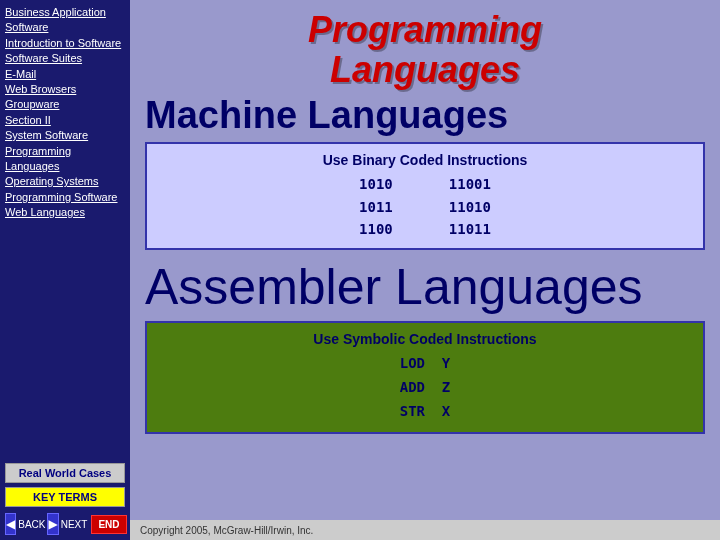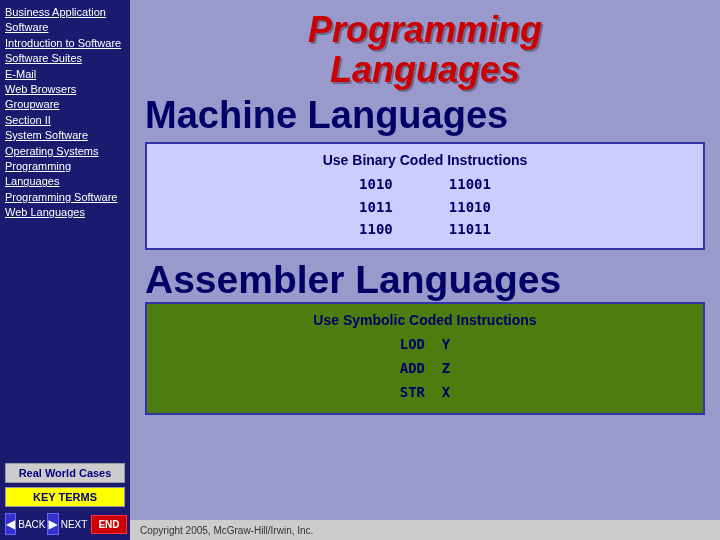--- a/index.html
+++ b/index.html
@@ -172,22 +172,23 @@
       color: #000066;
       font-size: 14px;
       font-weight: bold;
       line-height: 1.6;
       font-family: monospace;
     }
 
     
     .assembler-lang-title {
       color: #000066;
-      font-size: 39px;
-      font-weight: bold;
+      font-size: 50px;
+      font-weight: normal;
+      margin-bottom: 5px;
     }
 
     .symbolic-box {
       background: #4d7c0f;
       border: 2px solid #3333aa;
       padding: 8px 15px;
     }
 
     .symbolic-title {
       color: #000066;
@@ -234,22 +235,22 @@
 <div class="sidebar">
   <nav class="sidebar-nav">
     <a>Business Application Software</a>
     <a>Introduction to Software</a>
     <a>Software Suites</a>
     <a>E-Mail</a>
     <a>Web Browsers</a>
     <a>Groupware</a>
     <a>Section II</a>
     <a>System Software</a>
+    <a>Programming Languages</a>
     <a>Operating Systems</a>
-    <a>Programming Languages</a>
     <a>Programming Software</a>
     <a>Web Languages</a>
   </nav>
 
   <div class="real-world-cases">Real World Cases</div>
   <div class="key-terms">KEY TERMS</div>
 
   <div class="nav-buttons">
     <div class="nav-btn">◀</div>
     <span class="nav-label">BACK</span>

